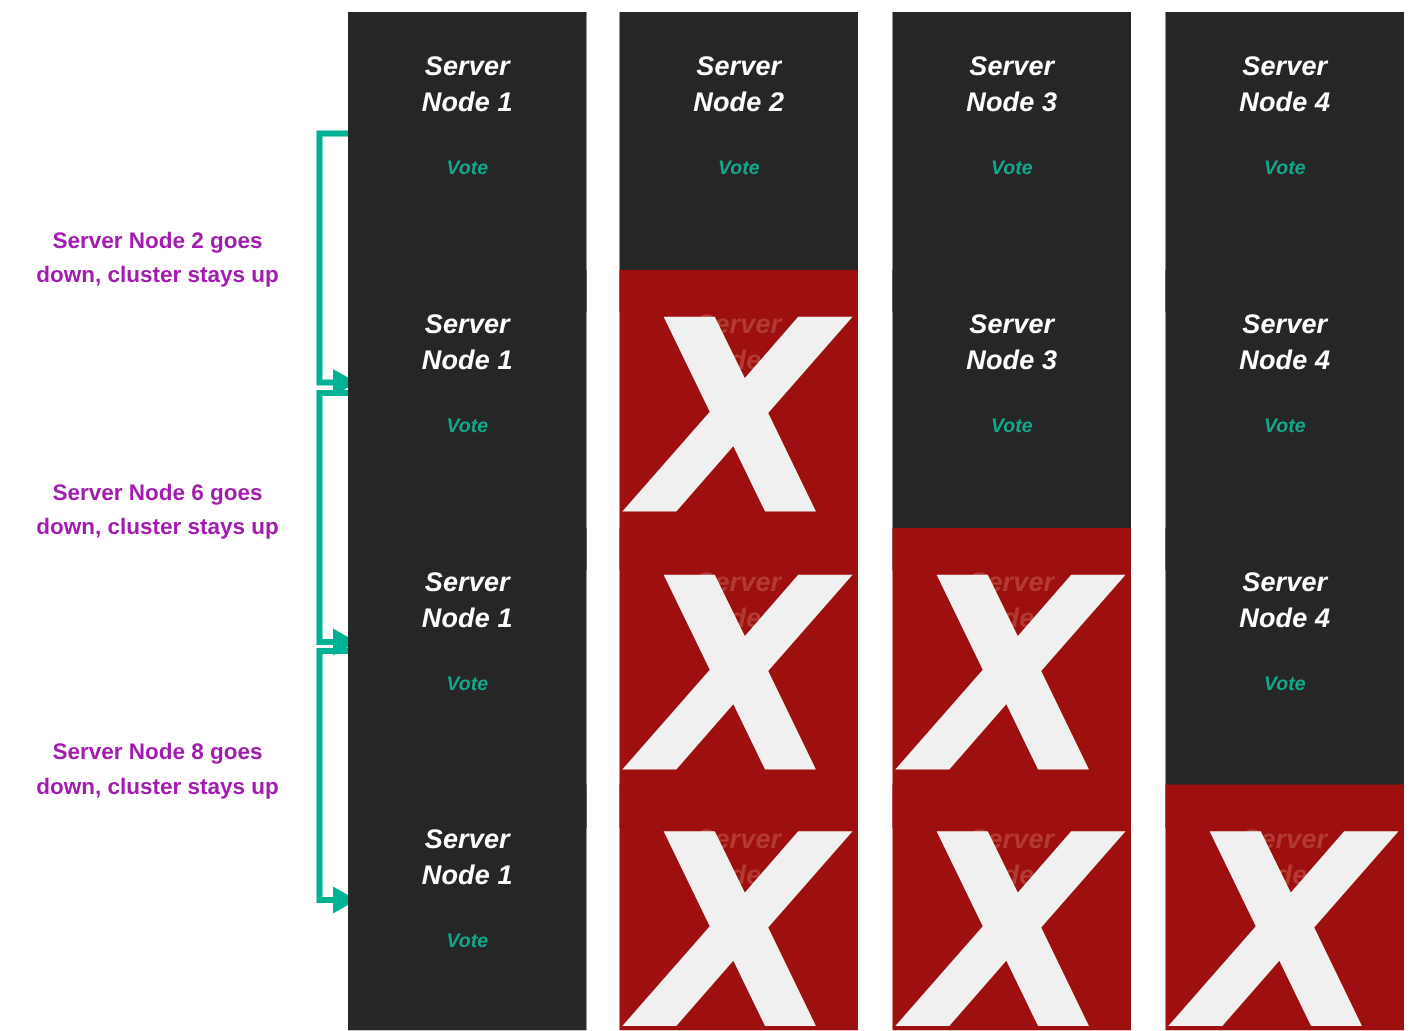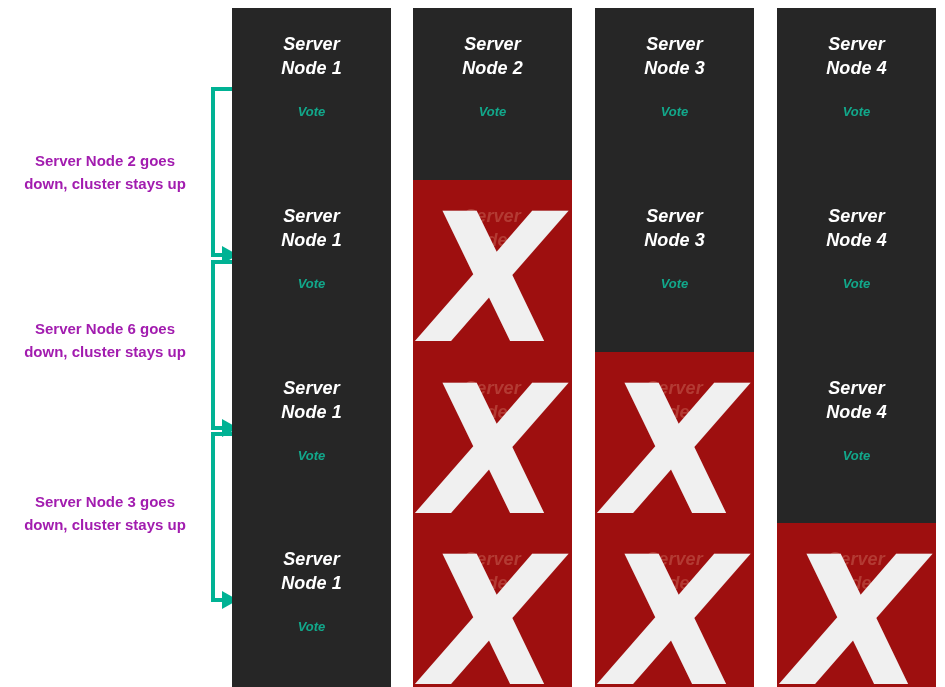--- a/index.html
+++ b/index.html
@@ -204,16 +204,16 @@
     <div class="x-mark">X</div>
   </div>
 
   <div class="annotation" style="top:149px;">
     <span>Server Node 2 goes</span><br><span>down, cluster stays up</span>
   </div>
   <div class="annotation" style="top:317px;">
     <span>Server Node 6 goes</span><br><span>down, cluster stays up</span>
   </div>
   <div class="annotation" style="top:490px;">
-    <span>Server Node 3 goes</span><br><span>down, cluster stays up</span>
+    <span>Server Node 8 goes</span><br><span>down, cluster stays up</span>
   </div>
 
 </div>
 
 </body></html>

